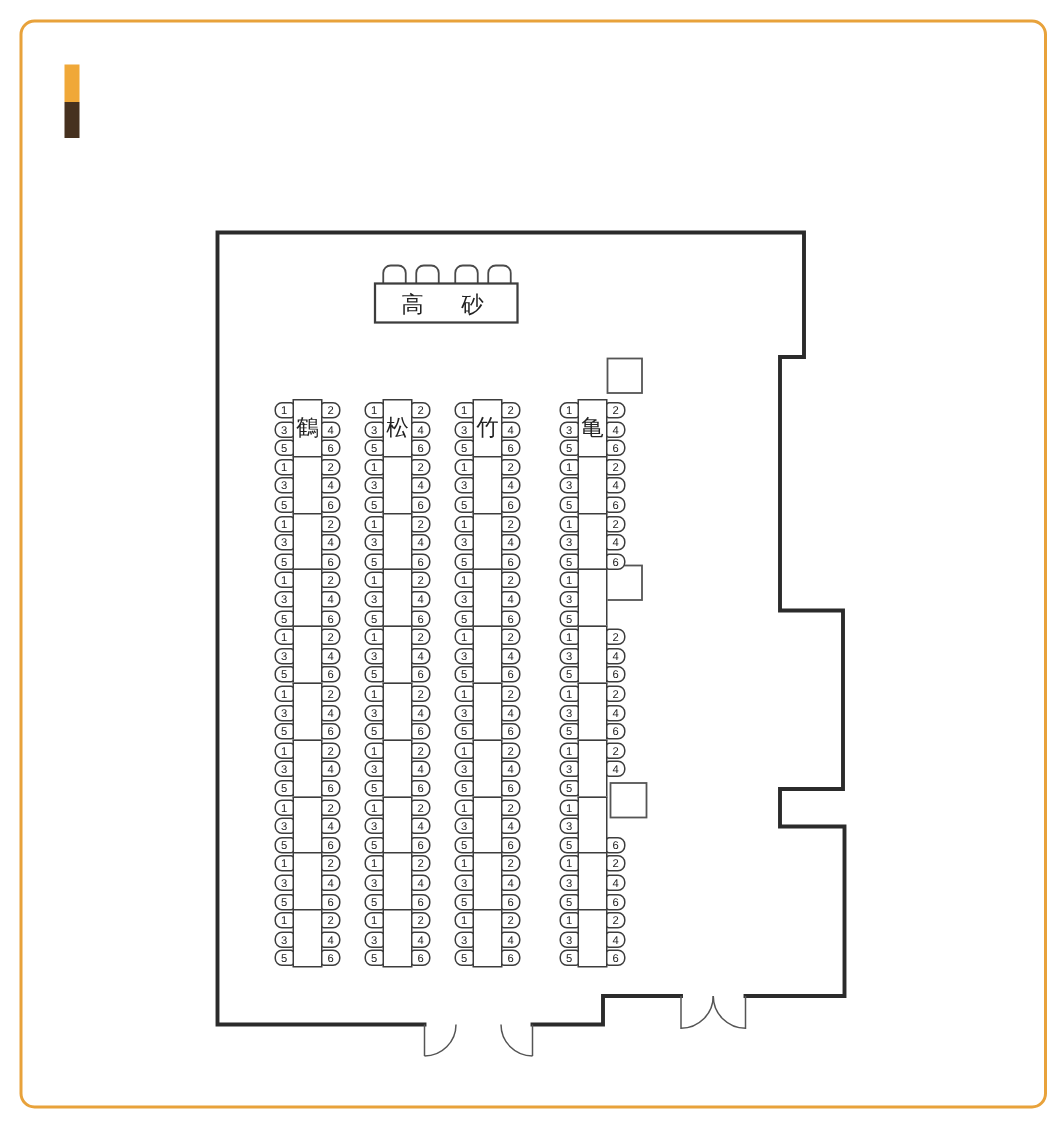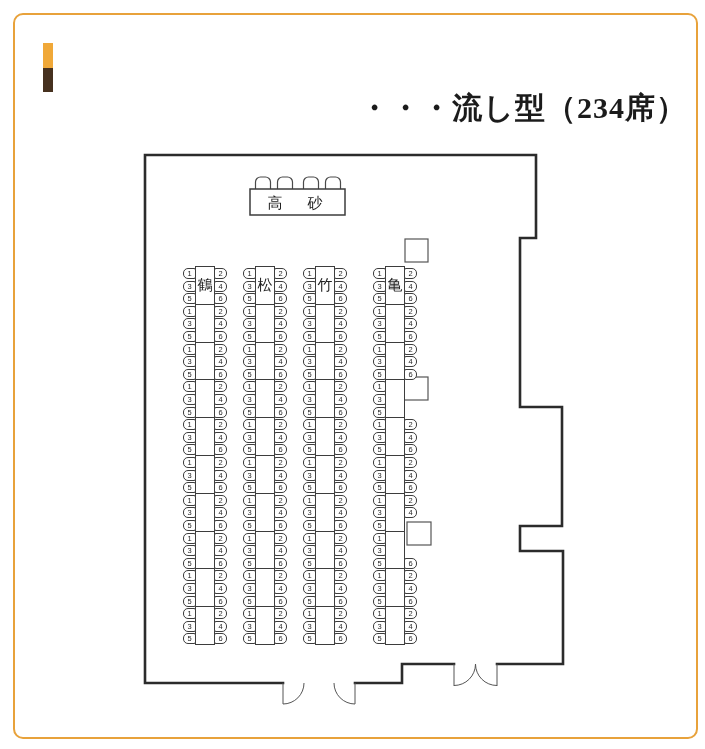--- a/index.html
+++ b/index.html
@@ -34,21 +34,20 @@
 <body>
 
 <div id="page">
 
   <div id="gold-frame" style="border-color: rgb(232, 162, 59);"></div>
 
   <div id="title-marker">
     <div class="m-top" style="background: rgb(240, 168, 56);"></div>
     <div class="m-bot" style="background: rgb(70, 49, 31);"></div>
   </div>
-  <div id="title-line2" class="title-line">・・・流し型（234席）</div>
 
   <div id="floorplan">
     <svg id="room-svg" width="705" height="749" viewBox="0 0 705 749">
 
       <path d="M145,683 L145,155 L536,155 L536,238 L520,238 L520,407 L562,407 L562,526
                L520,526 L520,551 L563,551 L563,664 L497,664
                M454,664 L402,664 L402,683 L355,683
                M283,683 L145,683" fill="none" stroke="#2b2b2b" stroke-width="2.6" stroke-linecap="square"></path>
 
       <path d="M283,683 L283,704 M304,683 A21,21 0 0 1 283,704" fill="none" stroke="#555" stroke-width="1"></path>

